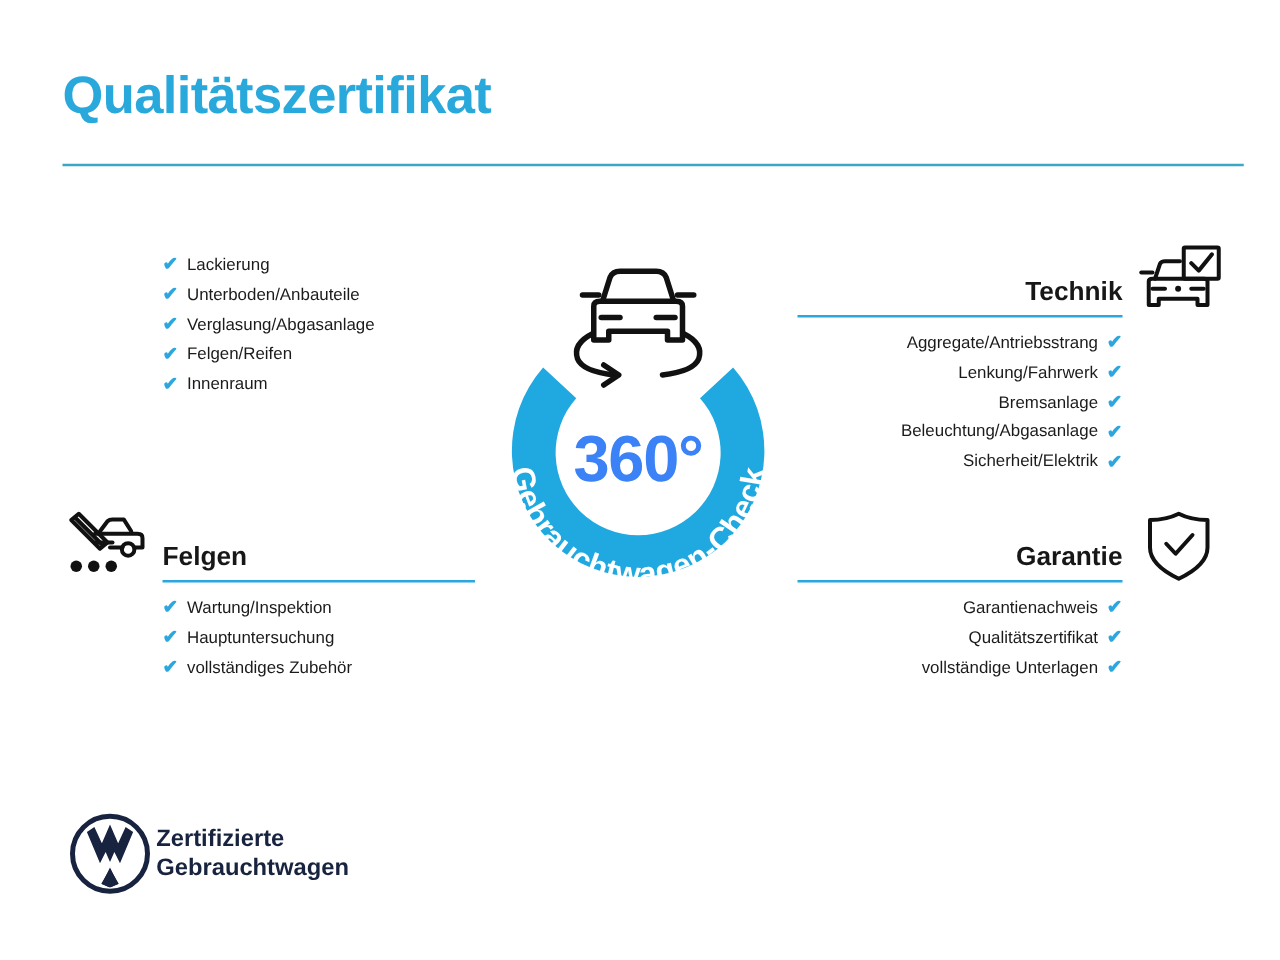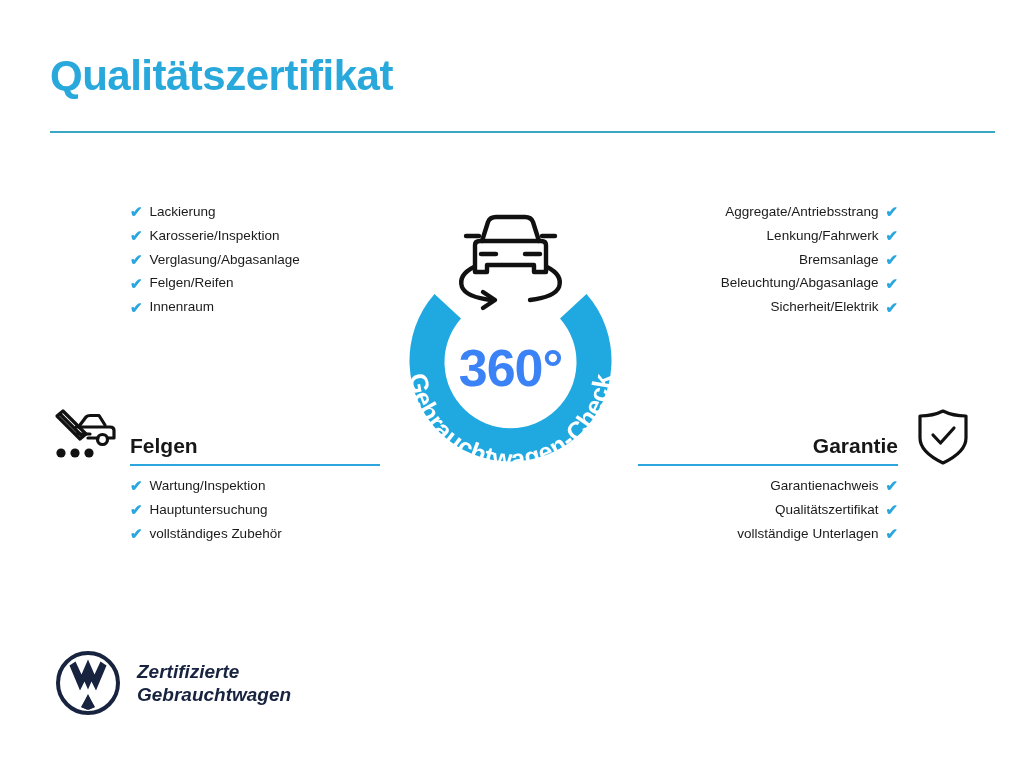--- a/index.html
+++ b/index.html
@@ -135,43 +135,42 @@
   .footer-logo {
     position: absolute;
     left: 55px;
     top: 650px;
     display: flex;
     align-items: center;
   }
   .vw-mark { width: 66px; height: 66px; }
   .vw-mark svg { display:block; width:100%; height:100%; }
   .vw-words {
-    margin-left: 16px;
+    margin-left: 4px;
     color: #17233f;
     font-size: 19px;
     font-weight: bold;
     line-height: 1.23;
-    font-style: italic;
   }
 </style>
 </head>
 <body>
 
 <div class="page-title">Qualitätszertifikat</div>
 <div class="title-rule"></div>
 
 <div class="section sec-optik left">
   <ul class="check-list">
     <li>
         <span class="tick">✔</span>
         <span>Lackierung</span>
       </li>
     <li>
         <span class="tick">✔</span>
-        <span>Karosserie/Inspektion</span>
+        <span>Unterboden/Anbauteile</span>
       </li>
     <li>
         <span class="tick">✔</span>
         <span>Verglasung/Abgasanlage</span>
       </li>
     <li>
         <span class="tick">✔</span>
         <span>Felgen/Reifen</span>
       </li>
     <li>
@@ -212,20 +211,38 @@
         <span>Hauptuntersuchung</span>
       </li>
     <li>
         <span class="tick">✔</span>
         <span>vollständiges Zubehör</span>
       </li>
   </ul>
 </div>
 
 <div class="section sec-technik right">
+  <div class="sec-head">
+    <span class="sec-icon">
+      <svg viewBox="0 0 70 58">
+        <g fill="none" stroke="#111" stroke-width="3.2" stroke-linecap="round" stroke-linejoin="round">
+          <path d="M16 27 L20 15 Q21 13 24 13 L36 13"></path>
+          <path d="M11 29 Q11 27 14 27 L55 27 Q58 27 58 29 L58 48 L50 48 L50 43 L19 43 L19 48 L11 48 Z"></path>
+          <line x1="5" y1="22" x2="14" y2="22"></line>
+          <line x1="14" y1="35" x2="24" y2="35"></line>
+          <line x1="45" y1="35" x2="55" y2="35"></line>
+          <rect x="39" y="2" width="28" height="25" rx="1"></rect>
+          <path d="M45 14.5 L51 20.5 L61.5 7.5"></path>
+        </g>
+        <circle cx="34.5" cy="35" r="2.4" fill="#111"></circle>
+      </svg>
+    </span>
+    <span class="sec-title">Technik</span>
+    <span class="sec-underline"></span>
+  </div>
   <ul class="check-list">
     <li>
         <span>Aggregate/Antriebsstrang</span>
         <span class="tick">✔</span>
       </li>
     <li>
         <span>Lenkung/Fahrwerk</span>
         <span class="tick">✔</span>
       </li>
     <li>

